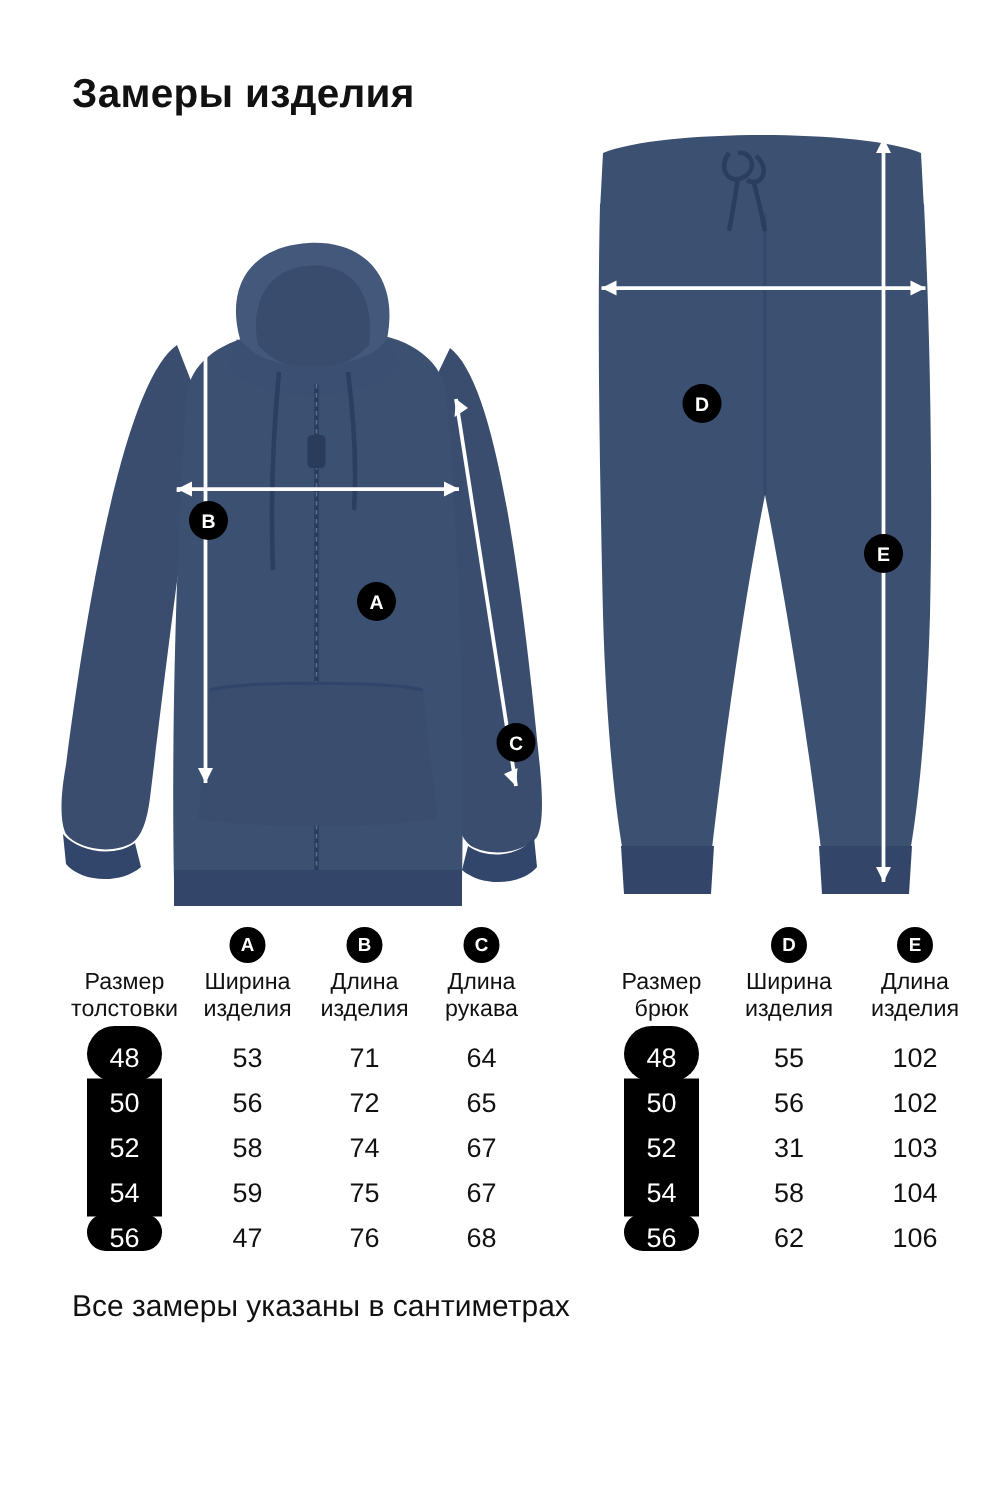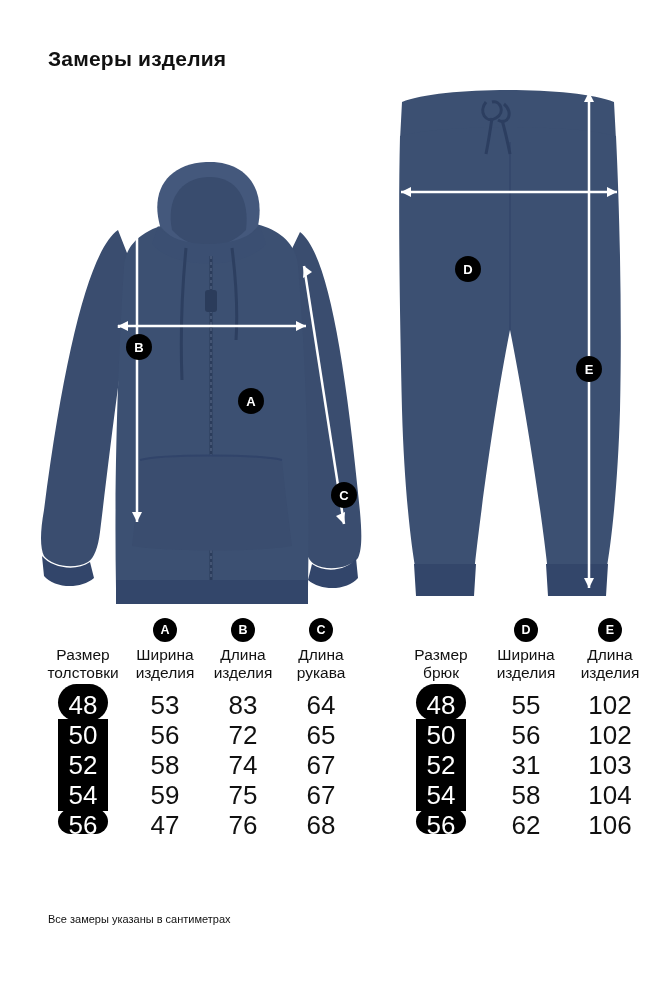--- a/index.html
+++ b/index.html
@@ -15,21 +15,21 @@
     font-family: "Liberation Sans", sans-serif;
     color: #000000;
     overflow: hidden;
   }
 
   
   .page-title {
     position: absolute;
     left: 48px;
     top: 47px;
-    font-size: 21px;
+    font-size: 27px;
     font-weight: 700;
     letter-spacing: 0.2px;
     color: #111111;
   }
 
   
   .illustration {
     position: absolute;
     left: 0;
     top: 80px;
@@ -102,21 +102,21 @@
   .hdr-row td {
     font-size: 15.5px;
     line-height: 18px;
     padding-bottom: 8px;
     vertical-align: bottom;
     color: #111;
   }
   .hdr-row td .l2 { display: block; }
 
   .body-row td {
-    font-size: 26px;
+    font-size: 18px;
     height: 30px;
     line-height: 30px;
     color: #111;
   }
 
   
   .size-col {
     position: relative;
   }
   .size-pill-bg {
@@ -132,22 +132,22 @@
 
   .col-size   { width: 86px; }
   .col-val    { width: 78px; }
 
   .table-right .col-size { width: 86px; }
   .table-right .col-val  { width: 84px; }
 
   .footnote {
     position: absolute;
     left: 48px;
-    top: 913px;
-    font-size: 11px;
+    top: 860px;
+    font-size: 20px;
     color: #111111;
   }
 </style>
 </head>
 <body>
 
 <div class="page-title">Замеры изделия</div>
 
 <div class="illustration">
 
@@ -315,21 +315,21 @@
           <span class="l2">рукава</span>
         </td>
       </tr>
 
       <tr class="body-row">
         <td class="col-size size-col">
           <span class="size-pill-bg" style="left:18px; right:18px; top:-6px; bottom:-1px;"></span>
           <span class="size-cell">48</span>
         </td>
         <td class="col-val">53</td>
-        <td class="col-val">83</td>
+        <td class="col-val">71</td>
         <td class="col-val">64</td>
       </tr>
 
       <tr class="body-row">
         <td class="col-size size-col">
           <span class="size-pill-bg" style="left:18px; right:18px; top:-1px; bottom:-1px; border-radius:0;"></span>
           <span class="size-cell">50</span>
         </td>
         <td class="col-val">56</td>
         <td class="col-val">72</td>

